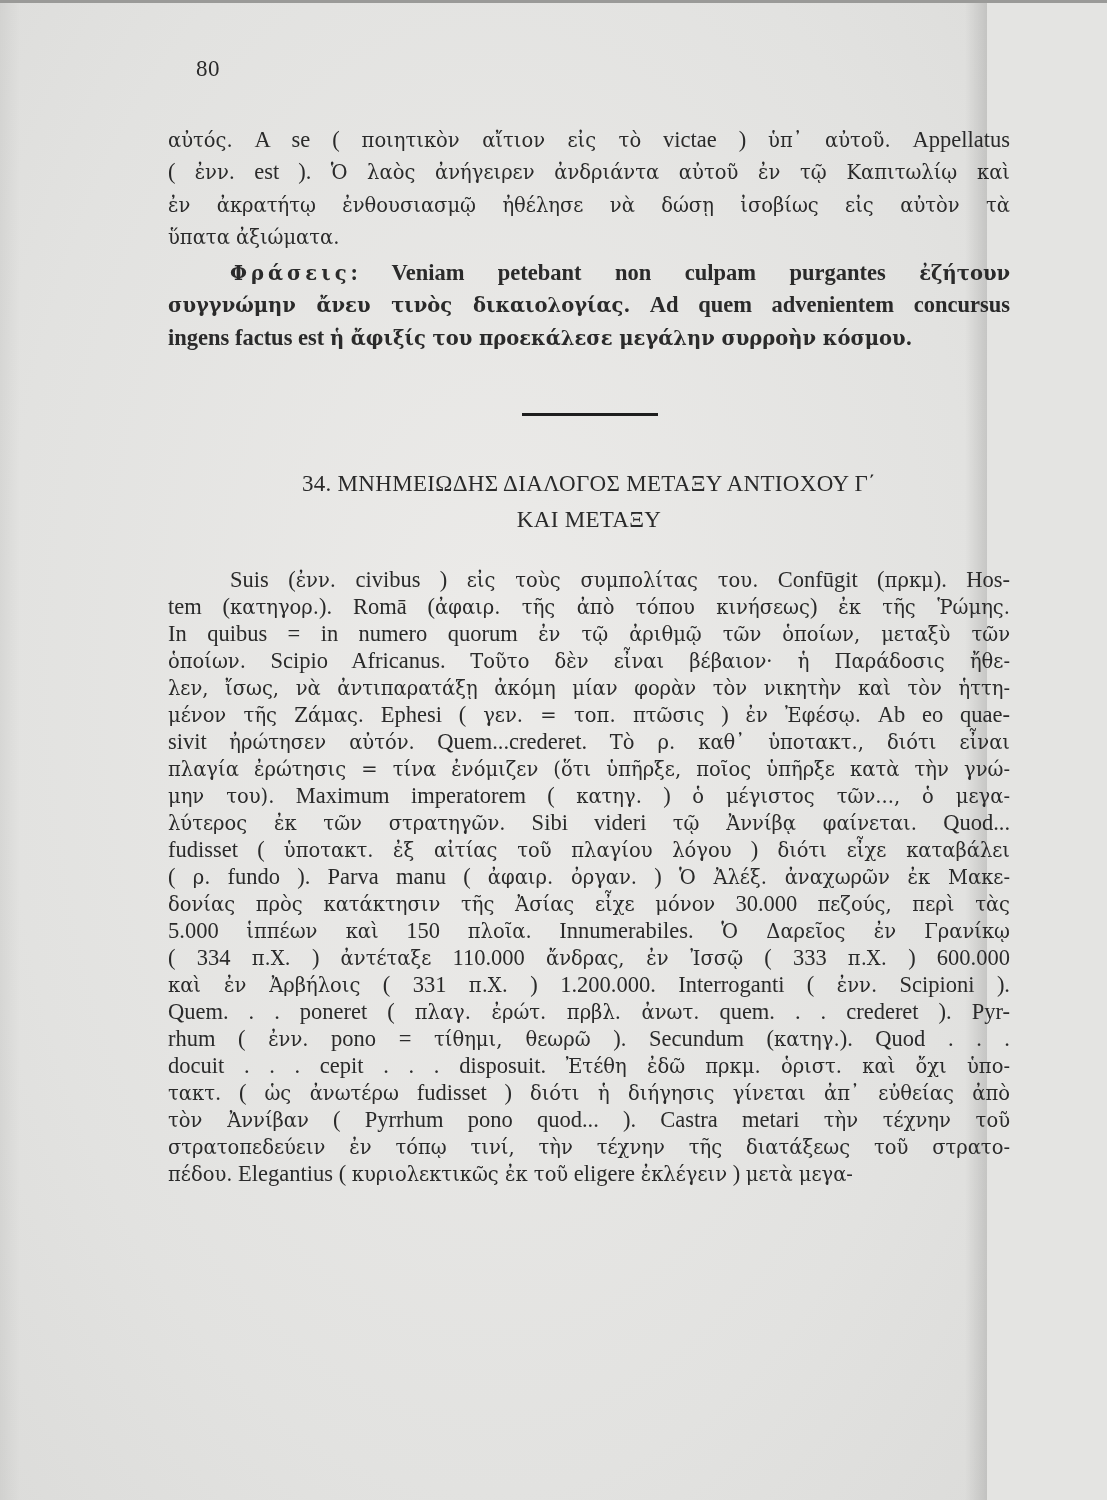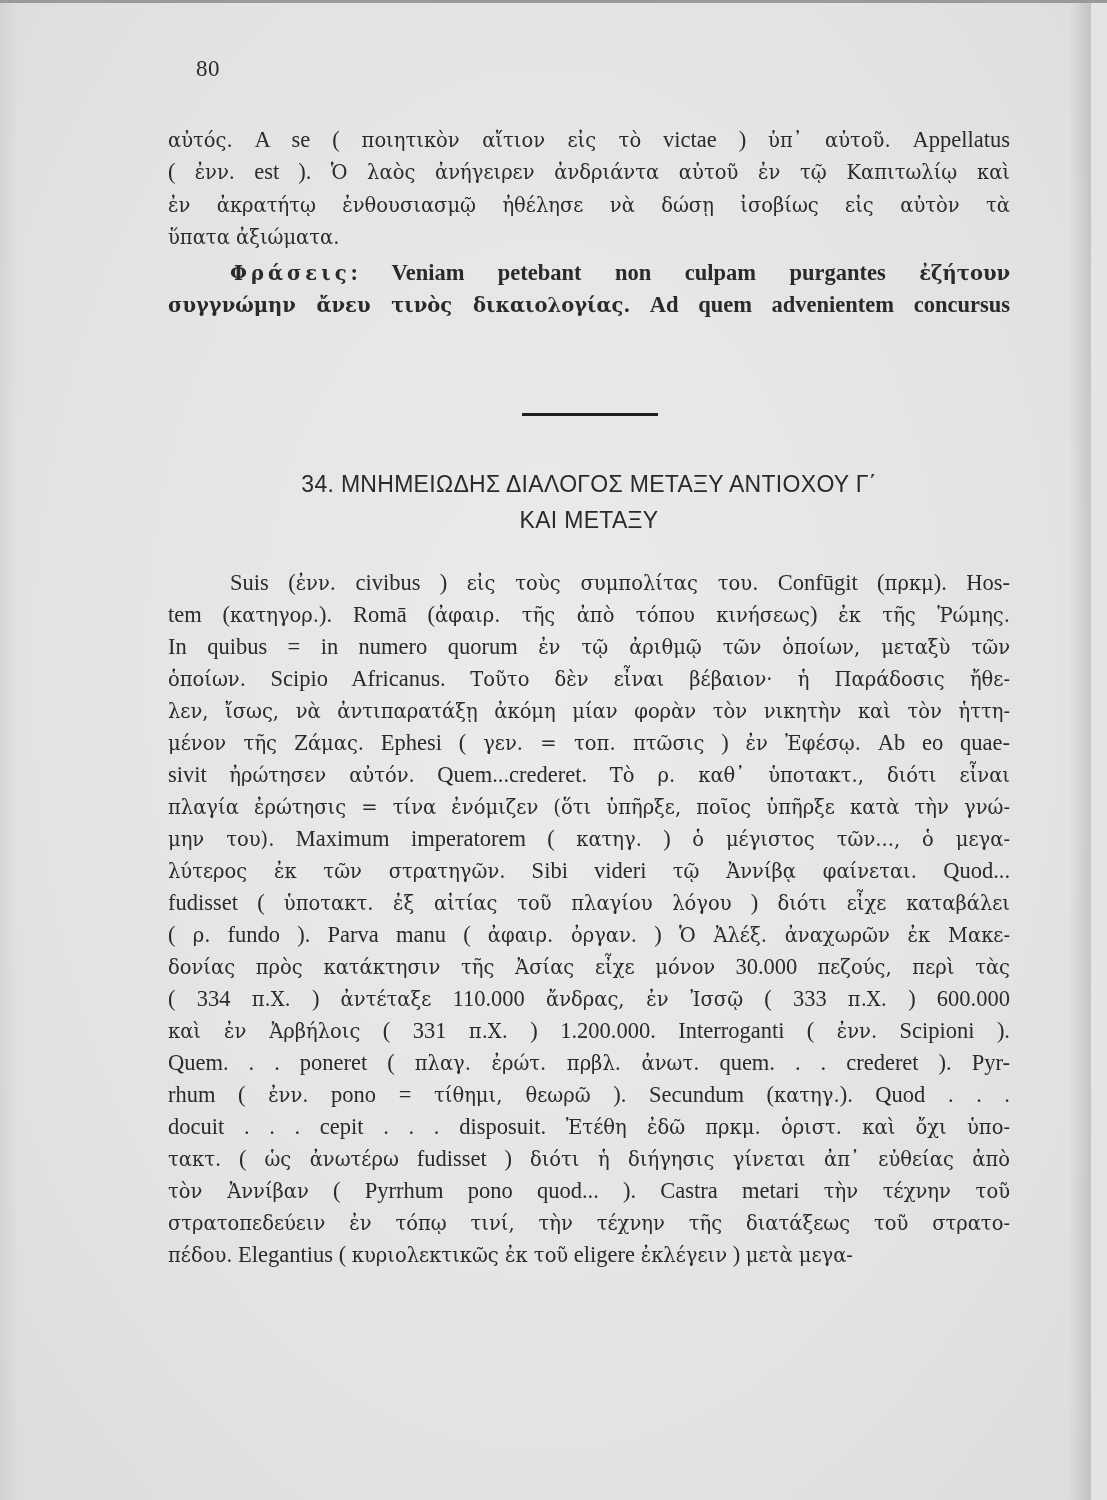--- a/index.html
+++ b/index.html
@@ -11,21 +11,21 @@
       height: 1500px;
       background: #e4e4e2;
       position: relative;
       overflow: hidden;
       font-family: "DejaVu Serif", "Liberation Serif", serif;
       color: #2a2a2a;
     }
     .page {
       position: absolute;
       left: 0; top: 0;
-      width: 1091px;
+      width: 987px;
       height: 1500px;
       background:
         linear-gradient(to right, rgba(0,0,0,0.05) 0px, rgba(0,0,0,0) 20px),
         linear-gradient(to left, rgba(0,0,0,0.12) 0px, rgba(0,0,0,0) 22px),
         radial-gradient(ellipse at 50% 45%, #ecebe9 0%, #e2e2e0 70%, #dcdcda 100%);
     }
     .top-edge {
       position: absolute; left: 0; top: 0; width: 1107px; height: 3px;
       background: #9a9a98;
     }
@@ -74,45 +74,46 @@
       width: 136px;
       height: 3px;
       background: #1e1e1e;
     }
     .section-title {
       position: absolute;
       left: 168px;
       width: 842px;
       top: 466px;
       text-align: center;
-      font-family: Liberation Sans, sans-serif;
+      font-family: Liberation Serif, serif;
       font-size: 23px;
       line-height: 36px;
       letter-spacing: 0.3px;
     }
-    .block-3 { top: 567px; line-height: 31px; }
+    .block-3 { top: 567px; line-height: 26px; }
   </style>
 </head>
 <body>
 
 <div class="page">
   <div class="top-edge"></div>
 
   <div class="page-number">80</div>
 
   <div class="text-block block-1">
       <span class="line"><span class="greek">αὐτός.</span><span> A se ( </span><span class="greek">ποιητικὸν αἴτιον εἰς τὸ</span><span> victae ) </span><span class="greek">ὑπ᾽ αὐτοῦ.</span><span> Appellatus</span></span>
       <span class="line"><span>( </span><span class="greek">ἐνν.</span><span> est ). </span><span class="greek">Ὁ λαὸς ἀνήγειρεν ἀνδριάντα αὐτοῦ ἐν τῷ Καπιτωλίῳ καὶ</span></span>
       <span class="line"><span class="greek">ἐν ἀκρατήτῳ ἐνθουσιασμῷ ἠθέλησε νὰ δώσῃ ἰσοβίως εἰς αὐτὸν τὰ</span></span>
       <span class="line last"><span class="greek">ὕπατα ἀξιώματα.</span></span>
     </div>
 
   <div class="text-block block-2">
       <span class="line indent"><span class="greek spaced">Φράσεις</span><span>: Veniam petebant non culpam purgantes </span><span class="greek">ἐζήτουν</span></span>
       <span class="line"><span class="greek">συγγνώμην ἄνευ τινὸς δικαιολογίας.</span><span> Ad quem advenientem concursus</span></span>
+      <span class="line last"><span>ingens factus est </span><span class="greek">ἡ ἄφιξίς του προεκάλεσε μεγάλην συρροὴν κόσμου.</span></span>
     </div>
 
   <div class="divider"></div>
 
   <div class="section-title">
     <div>34.  ΜΝΗΜΕΙΩΔΗΣ ΔΙΑΛΟΓΟΣ ΜΕΤΑΞΥ ΑΝΤΙΟΧΟΥ Γ΄</div>
     <div>ΚΑΙ ΜΕΤΑΞΥ</div>
   </div>
 
   <div class="text-block block-3">
@@ -122,20 +123,21 @@
       <span class="line"><span class="greek">ὁποίων.</span><span> Scipio Africanus. </span><span class="greek">Τοῦτο δὲν εἶναι βέβαιον· ἡ Παράδοσις ἤθε-</span></span>
       <span class="line"><span class="greek">λεν, ἴσως, νὰ ἀντιπαρατάξῃ ἀκόμη μίαν φορὰν τὸν νικητὴν καὶ τὸν ἡττη-</span></span>
       <span class="line"><span class="greek">μένον τῆς Ζάμας.</span><span> Ephesi ( </span><span class="greek">γεν. = τοπ. πτῶσις</span><span> ) </span><span class="greek">ἐν Ἐφέσῳ.</span><span> Ab eo quae-</span></span>
       <span class="line"><span>sivit </span><span class="greek">ἠρώτησεν αὐτόν.</span><span> Quem...crederet. </span><span class="greek">Τὸ ρ. καθ᾽ ὑποτακτ., διότι εἶναι</span></span>
       <span class="line"><span class="greek">πλαγία ἐρώτησις = τίνα ἐνόμιζεν (ὅτι ὑπῆρξε, ποῖος ὑπῆρξε κατὰ τὴν γνώ-</span></span>
       <span class="line"><span class="greek">μην του).</span><span> Maximum imperatorem ( </span><span class="greek">κατηγ.</span><span> ) </span><span class="greek">ὁ μέγιστος τῶν..., ὁ μεγα-</span></span>
       <span class="line"><span class="greek">λύτερος ἐκ τῶν στρατηγῶν.</span><span> Sibi videri </span><span class="greek">τῷ Ἀννίβᾳ φαίνεται.</span><span> Quod...</span></span>
       <span class="line"><span>fudisset ( </span><span class="greek">ὑποτακτ. ἐξ αἰτίας τοῦ πλαγίου λόγου</span><span> ) </span><span class="greek">διότι εἶχε καταβάλει</span></span>
       <span class="line"><span>( </span><span class="greek">ρ.</span><span> fundo ). Parva manu ( </span><span class="greek">ἀφαιρ. ὀργαν.</span><span> ) </span><span class="greek">Ὁ Ἀλέξ. ἀναχωρῶν ἐκ Μακε-</span></span>
       <span class="line"><span class="greek">δονίας πρὸς κατάκτησιν τῆς Ἀσίας εἶχε μόνον</span><span> 30.000 </span><span class="greek">πεζούς, περὶ τὰς</span></span>
+      <span class="line"><span>5.000 </span><span class="greek">ἱππέων καὶ</span><span> 150 </span><span class="greek">πλοῖα.</span><span> Innumerabiles. </span><span class="greek">Ὁ Δαρεῖος ἐν Γρανίκῳ</span></span>
       <span class="line"><span>( 334 </span><span class="greek">π.Χ.</span><span> ) </span><span class="greek">ἀντέταξε</span><span> 110.000 </span><span class="greek">ἄνδρας, ἐν Ἰσσῷ</span><span> ( 333 </span><span class="greek">π.Χ.</span><span> ) 600.000</span></span>
       <span class="line"><span class="greek">καὶ ἐν Ἀρβήλοις</span><span> ( 331 </span><span class="greek">π.Χ.</span><span> ) 1.200.000. Interroganti ( </span><span class="greek">ἐνν.</span><span> Scipioni ).</span></span>
       <span class="line"><span>Quem. . . poneret ( </span><span class="greek">πλαγ. ἐρώτ. πρβλ. ἀνωτ.</span><span> quem. . . crederet ). Pyr-</span></span>
       <span class="line"><span>rhum ( </span><span class="greek">ἐνν.</span><span> pono = </span><span class="greek">τίθημι, θεωρῶ</span><span> ). Secundum (</span><span class="greek">κατηγ.</span><span>). Quod . . .</span></span>
       <span class="line"><span>docuit . . . cepit . . . disposuit. </span><span class="greek">Ἐτέθη ἐδῶ πρκμ. ὁριστ. καὶ ὄχι ὑπο-</span></span>
       <span class="line"><span class="greek">τακτ.</span><span> ( </span><span class="greek">ὡς ἀνωτέρω</span><span> fudisset ) </span><span class="greek">διότι ἡ διήγησις γίνεται ἀπ᾽ εὐθείας ἀπὸ</span></span>
       <span class="line"><span class="greek">τὸν Ἀννίβαν</span><span> ( Pyrrhum pono quod... ). Castra metari </span><span class="greek">τὴν τέχνην τοῦ</span></span>
       <span class="line"><span class="greek">στρατοπεδεύειν ἐν τόπῳ τινί, τὴν τέχνην τῆς διατάξεως τοῦ στρατο-</span></span>
       <span class="line last"><span class="greek">πέδου.</span><span> Elegantius ( </span><span class="greek">κυριολεκτικῶς ἐκ τοῦ</span><span> eligere </span><span class="greek">ἐκλέγειν</span><span> ) </span><span class="greek">μετὰ μεγα-</span></span>
     </div>

